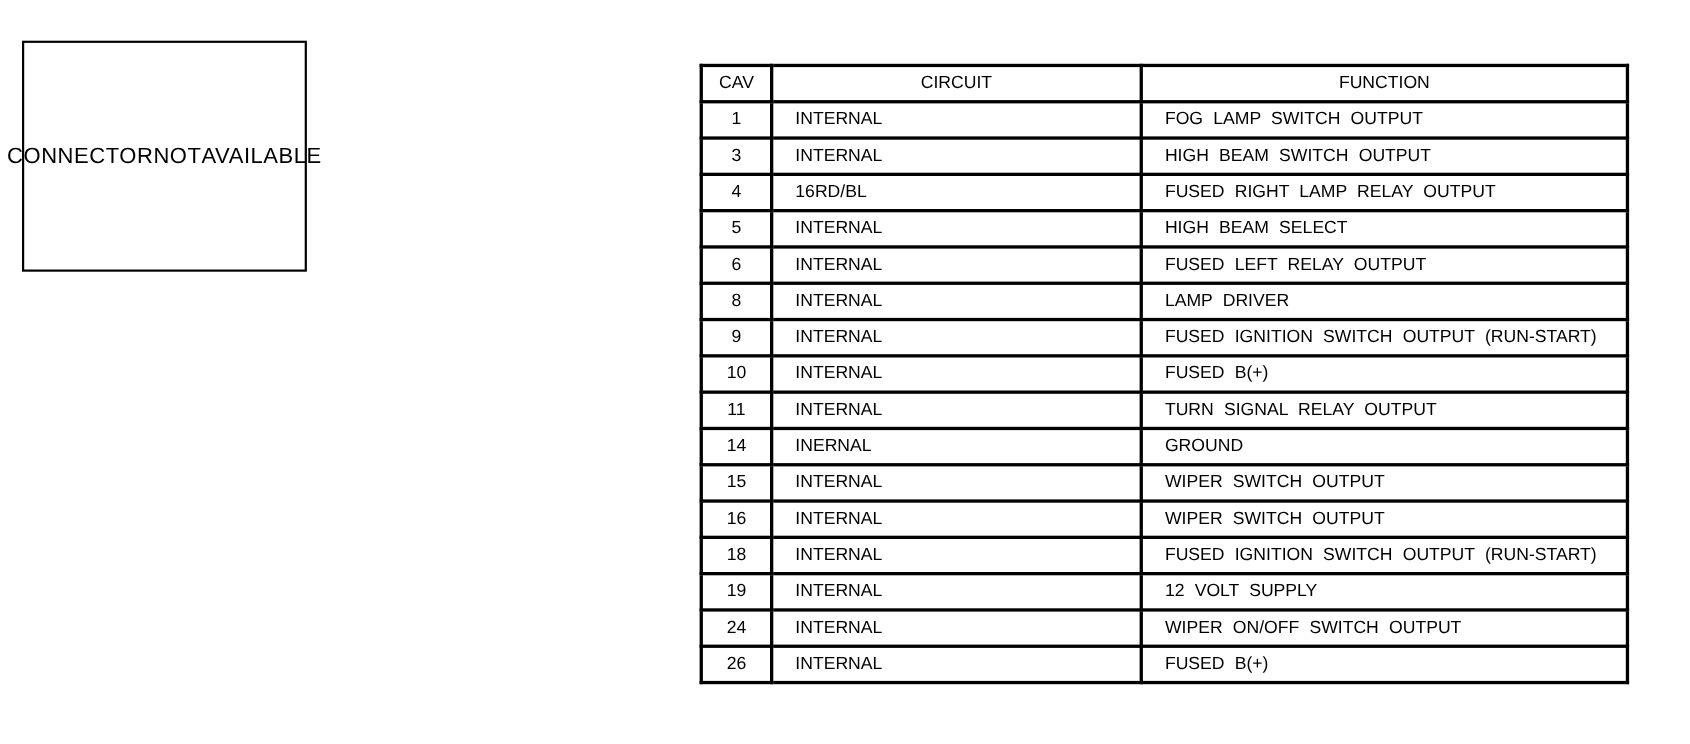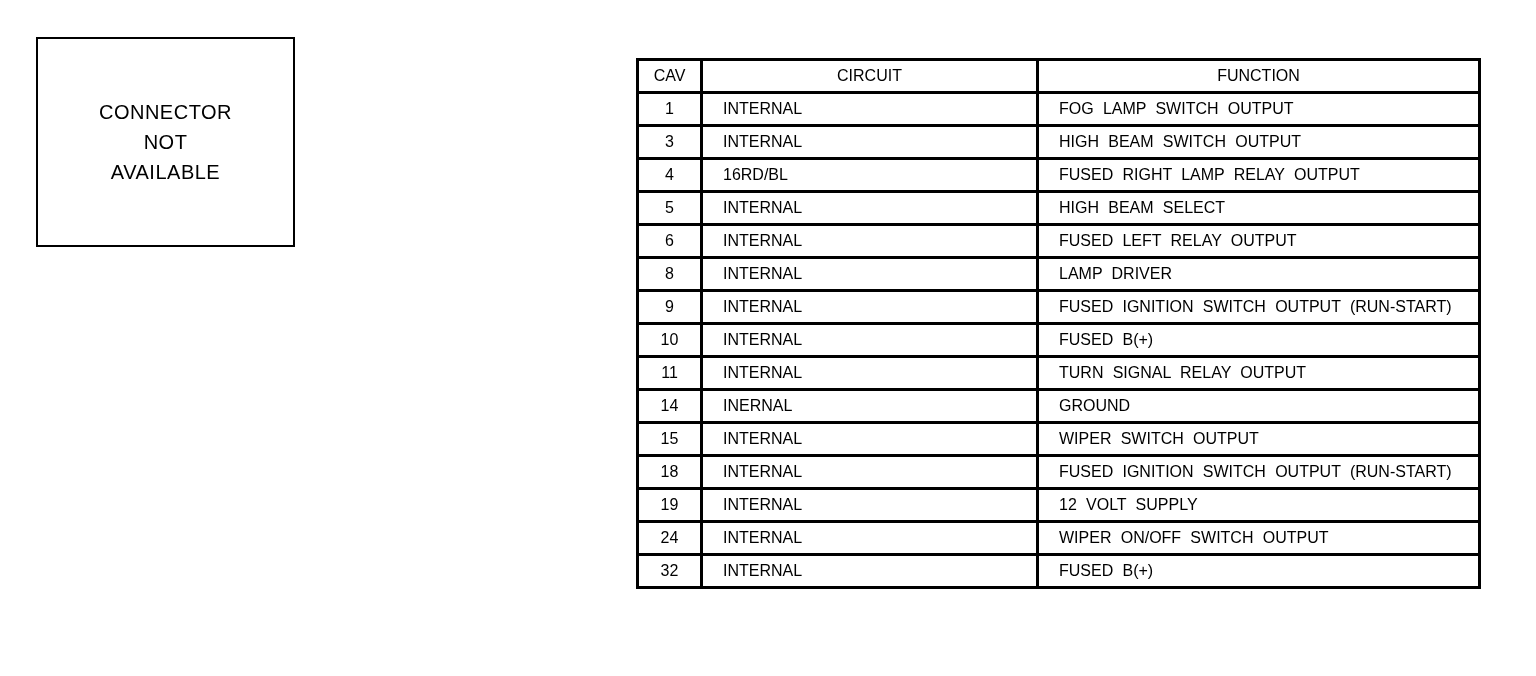--- a/index.html
+++ b/index.html
@@ -13,28 +13,28 @@
     height: 676px;
     background: #ffffff;
     font-family: "Liberation Sans", sans-serif;
     color: #000000;
     overflow: hidden;
   }
 
   
   .connector-box {
     position: absolute;
-    left: 36px;
+    left: 20px;
     top: 37px;
     width: 255px;
     height: 206px;
     border: 2px solid #000000;
     background: #ffffff;
     display: flex;
-    flex-direction: column;
+    flex-direction: row;
     justify-content: center;
     align-items: center;
     text-align: center;
   }
   .connector-box .line {
     font-size: 20px;
     line-height: 30px;
     letter-spacing: 0.5px;
     word-spacing: 0.25em;
   }
@@ -160,35 +160,40 @@
           <td class="c0">14</td>
           <td class="c1">INERNAL</td>
           <td class="c2">GROUND</td>
         </tr>
         <tr>
           <td class="c0">15</td>
           <td class="c1">INTERNAL</td>
           <td class="c2">WIPER SWITCH OUTPUT</td>
         </tr>
         <tr>
+          <td class="c0">16</td>
+          <td class="c1">INTERNAL</td>
+          <td class="c2">WIPER SWITCH OUTPUT</td>
+        </tr>
+        <tr>
           <td class="c0">18</td>
           <td class="c1">INTERNAL</td>
           <td class="c2">FUSED IGNITION SWITCH OUTPUT (RUN-START)</td>
         </tr>
         <tr>
           <td class="c0">19</td>
           <td class="c1">INTERNAL</td>
           <td class="c2">12 VOLT SUPPLY</td>
         </tr>
         <tr>
           <td class="c0">24</td>
           <td class="c1">INTERNAL</td>
           <td class="c2">WIPER ON/OFF SWITCH OUTPUT</td>
         </tr>
         <tr>
-          <td class="c0">32</td>
+          <td class="c0">26</td>
           <td class="c1">INTERNAL</td>
           <td class="c2">FUSED B(+)</td>
         </tr>
       </tbody>
   </table>
 
 </div>
 
 </body></html>

